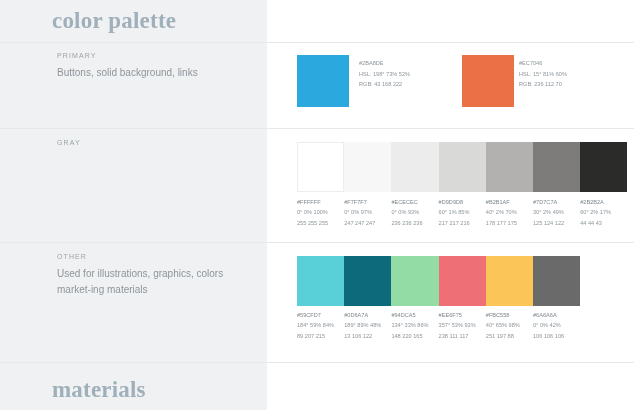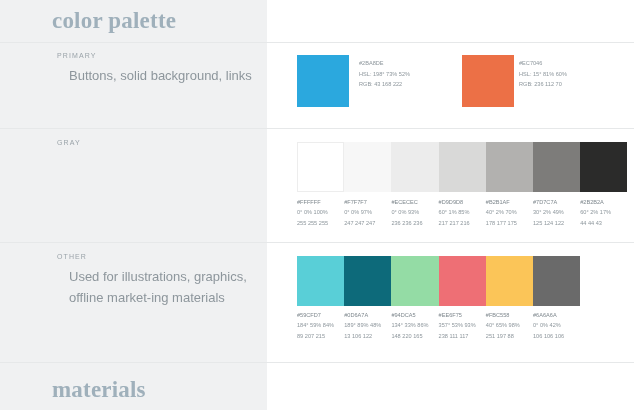--- a/index.html
+++ b/index.html
@@ -29,21 +29,21 @@
     font-size:23px;font-weight:700;color:#9fb0bb;
     letter-spacing:.2px;
   }
   .sect-label{
     position:absolute;left:57px;
     font-size:7px;color:#9aa3a9;letter-spacing:1.1px;
     text-transform:uppercase;
   }
   .sect-desc{
     position:absolute;left:57px;width:200px;
-    font-size:13px;color:#8d969c;line-height:1.62;margin-left:12px;
+    font-size:10px;color:#8d969c;line-height:1.62;
   }
 
   
   .content{position:absolute;left:267px;top:0;width:367px;height:410px;background:#fff;}
   .divider{position:absolute;left:0;width:634px;height:1px;background:#e6e8e9;}
 
   
   .row{position:absolute;}
   .sw{position:absolute;top:0;}
   .spec{
@@ -67,21 +67,21 @@
 
   <div class="sidebar">
     <div class="brand-heading">color palette</div>
 
     <div class="sect-label" style="top:52px">PRIMARY</div>
     <div class="sect-desc" style="top:65px">Buttons, solid background, links</div>
 
     <div class="sect-label" style="top:139px">GRAY</div>
 
     <div class="sect-label" style="top:253px">OTHER</div>
-    <div class="sect-desc" style="top:266px">Used for illustrations, graphics, offline market-ing materials</div>
+    <div class="sect-desc" style="top:266px">Used for illustrations, graphics, colors market-ing materials</div>
 
     <div class="typo-heading">materials</div>
   </div>
 
   <div class="content"></div>
 
   <div class="divider" style="top:42px"></div>
   <div class="divider" style="top:128px"></div>
   <div class="divider" style="top:242px"></div>
   <div class="divider" style="top:362px"></div>

